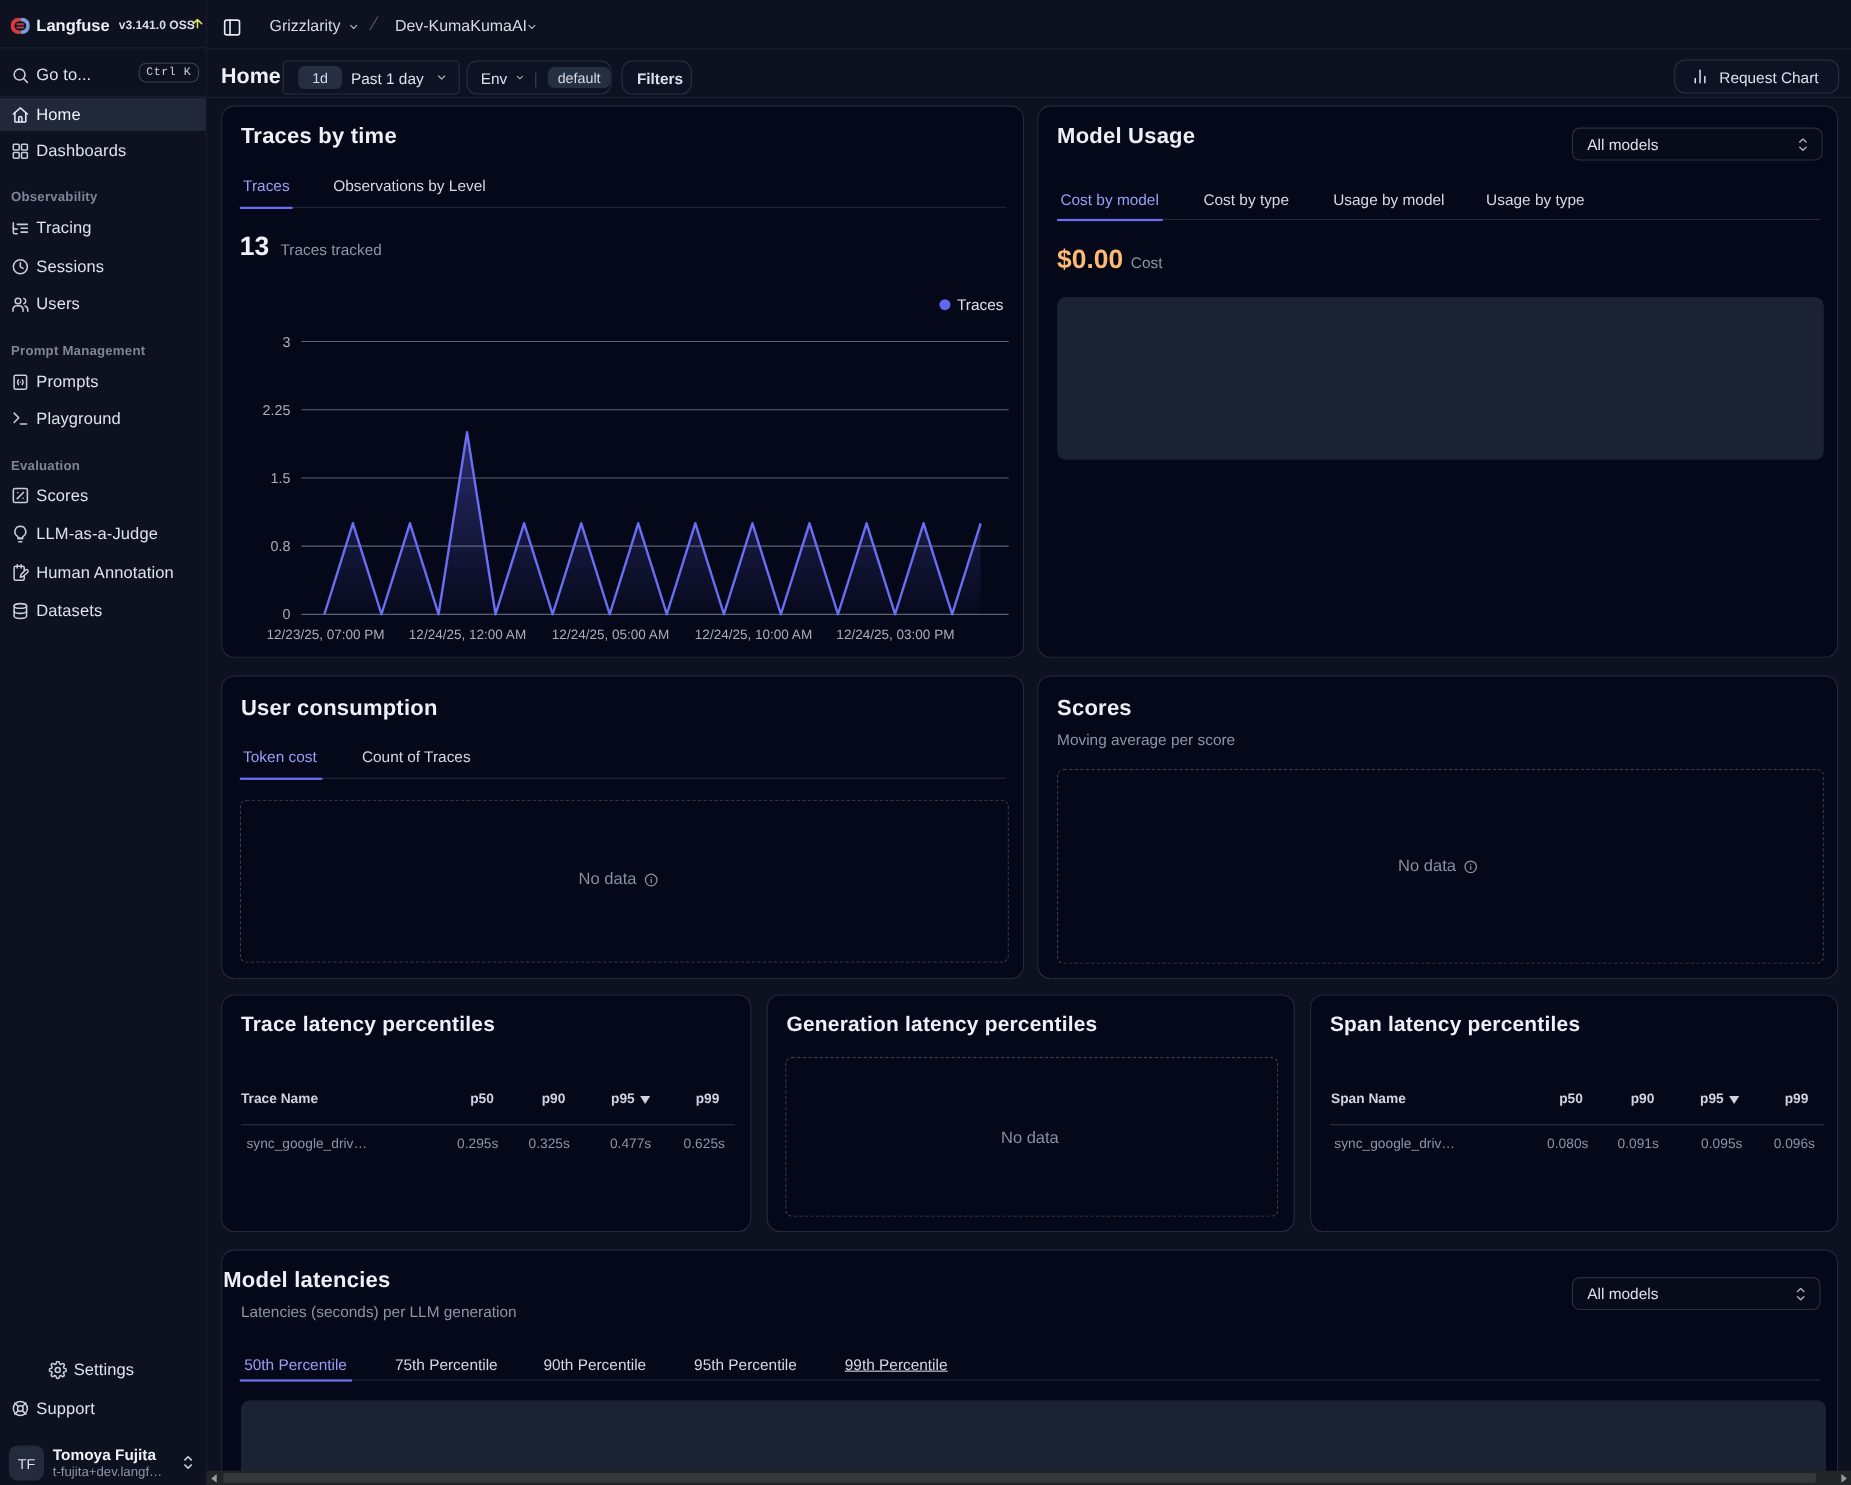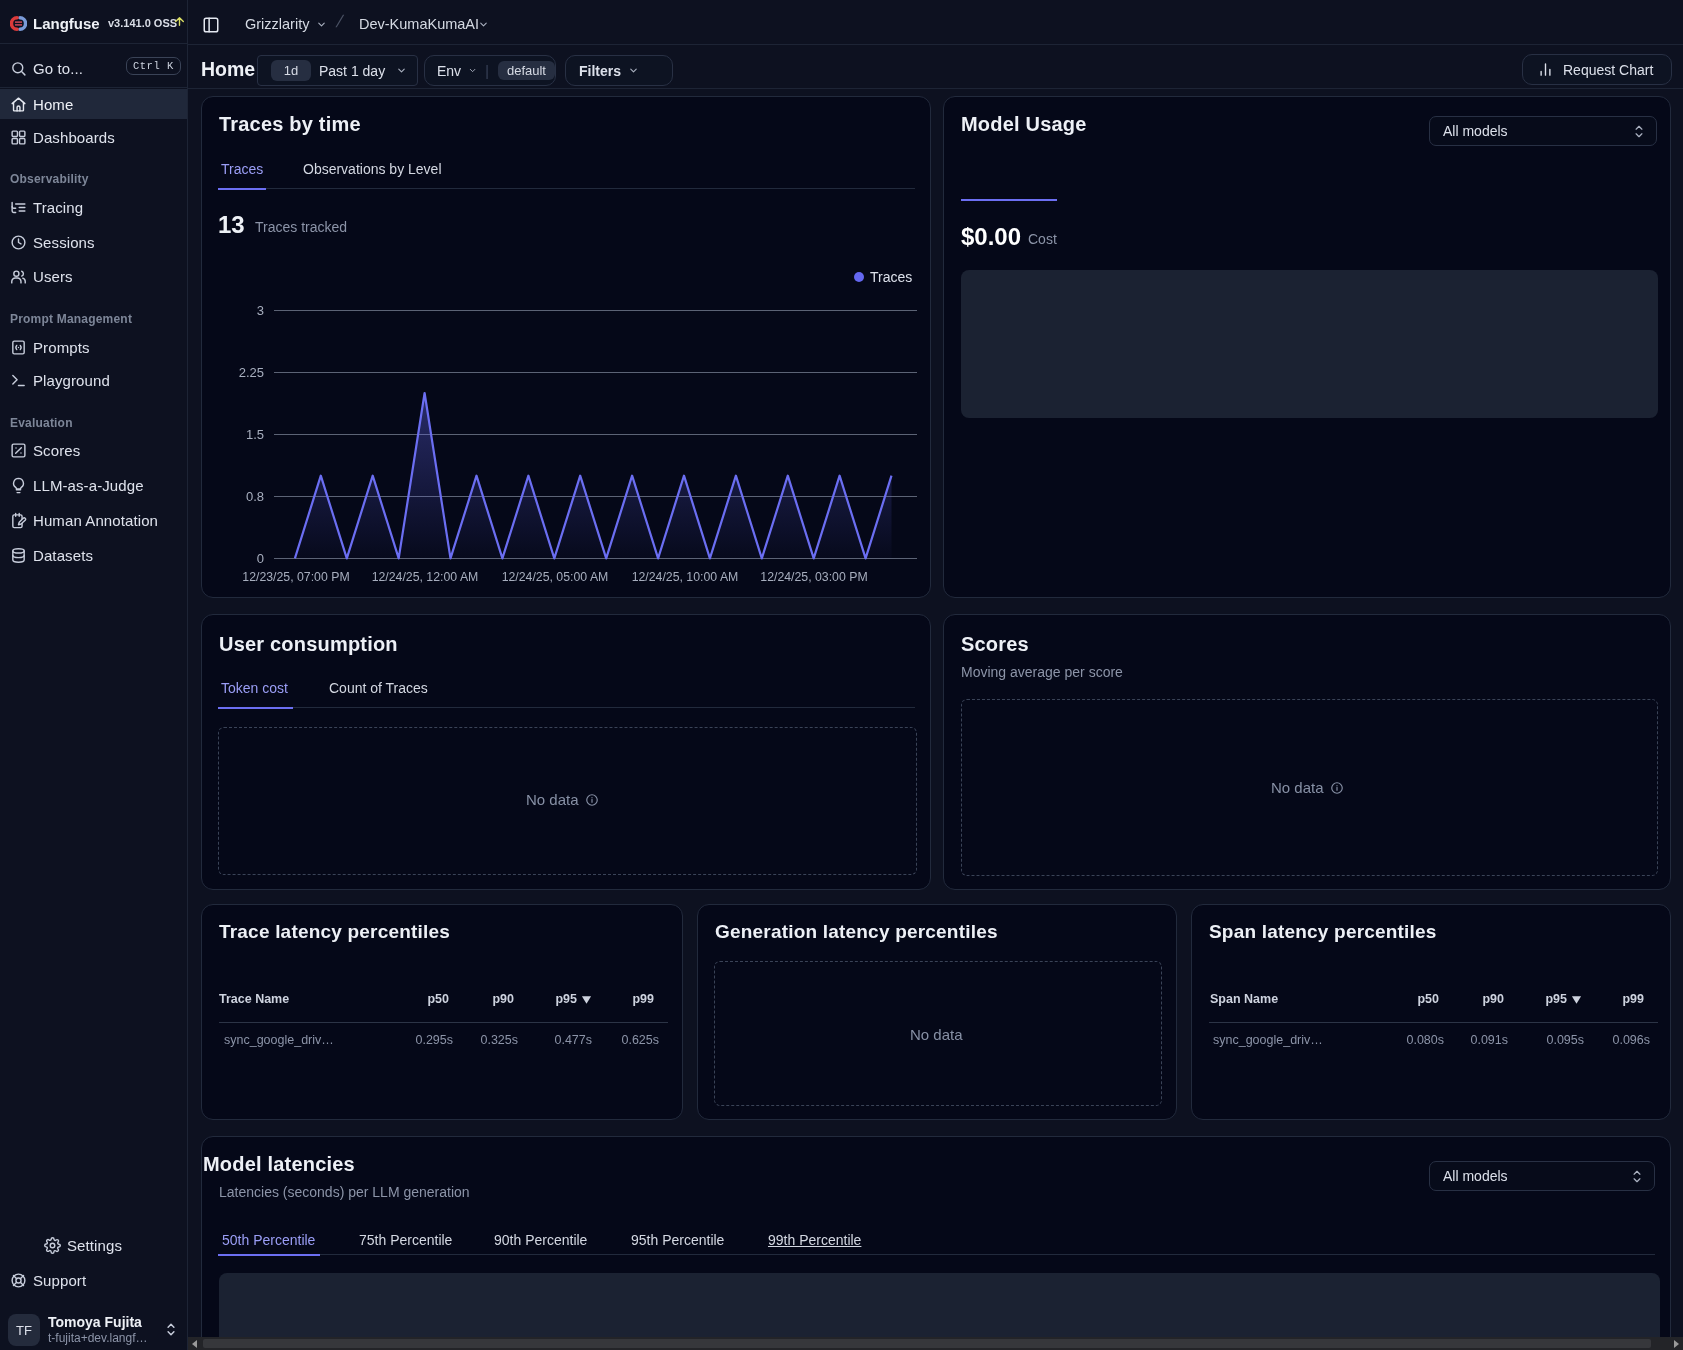--- a/index.html
+++ b/index.html
@@ -204,21 +204,21 @@
         </svg>
     </div>
     <div class="btn" style="left:236px;top:10px;width:132px;height:31px;border-radius:10px;">
       <span style="margin-left:12px;">Env</span>
       <svg class="chev" style="margin-left:7px;" viewBox="0 0 24 24" fill="none" stroke="#aab1c0" stroke-width="2.4" stroke-linecap="round" stroke-linejoin="round">
           <path d="M6 9l6 6 6-6"></path>
         </svg>
       <span style="margin-left:8px;color:#39425a;">|</span>
       <span class="badge" style="margin-left:9px;">default</span>
     </div>
-    <div class="btn" style="left:377px;top:10px;width:108px;height:31px;border-radius:10px;">
+    <div class="btn" style="left:377px;top:10px;width:64px;height:31px;border-radius:10px;">
       <span style="margin-left:13px;font-weight:600;">Filters</span>
       <svg class="chev" style="margin-left:7px;" viewBox="0 0 24 24" fill="none" stroke="#aab1c0" stroke-width="2.4" stroke-linecap="round" stroke-linejoin="round">
           <path d="M6 9l6 6 6-6"></path>
         </svg>
     </div>
     <div class="btn" style="left:1334px;top:9px;width:150px;height:31px;border-radius:10px;">
       <svg style="margin-left:15px;" width="15" height="15" viewBox="0 0 24 24" fill="none" stroke="#dce0ea" stroke-width="2.2" stroke-linecap="round">
           <path d="M5 21v-6M12 21V3M19 21v-9"></path>
         </svg>
       <span style="margin-left:10px;">Request Chart</span>
@@ -271,22 +271,28 @@
     </div>
 
     <div class="card" style="left:755px;top:96px;width:728px;height:502px;">
       <div class="ctitle" style="left:17px;top:16px;">Model Usage</div>
       <div class="selectbox" style="left:485px;top:19px;width:228px;height:30px;">
         <span style="margin-left:13px;">All models</span>
         <svg class="abs" style="right:10px;top:7px;" width="14" height="15" viewBox="0 0 24 26" fill="none" stroke="#aab1c0" stroke-width="2.2" stroke-linecap="round" stroke-linejoin="round">
             <path d="M7 9l5-5 5 5M7 17l5 5 5-5"></path>
           </svg>
       </div>
+      <div class="tabrow" style="left:17px;top:72px;width:694px;height:31px;">
+        <span class="tab act" style="left:3px;top:4px;">Cost by model</span>
+        <span class="tab" style="left:133px;top:4px;">Cost by type</span>
+        <span class="tab" style="left:251px;top:4px;">Usage by model</span>
+        <span class="tab" style="left:390px;top:4px;">Usage by type</span>
+      </div>
       <div class="tabu" style="left:17px;top:102px;width:96px;"></div>
-      <div class="abs" style="left:17px;top:126px;font-size:24px;font-weight:700;color:#ffffff;">$0.00</div>
+      <div class="abs" style="left:17px;top:126px;font-size:24px;font-weight:700;color:#fdba74;">$0.00</div>
       <div class="csub" style="left:84px;top:134px;">Cost</div>
       <div class="panel" style="left:17px;top:173px;width:697px;height:148px;"></div>
     </div>
 
     <div class="card" style="left:13px;top:614px;width:730px;height:276px;">
       <div class="ctitle" style="left:17px;top:18px;">User consumption</div>
       <div class="tabrow" style="left:17px;top:63px;width:696px;height:30px;">
         <span class="tab act" style="left:2px;top:2px;">Token cost</span>
         <span class="tab" style="left:110px;top:2px;">Count of Traces</span>
       </div>

